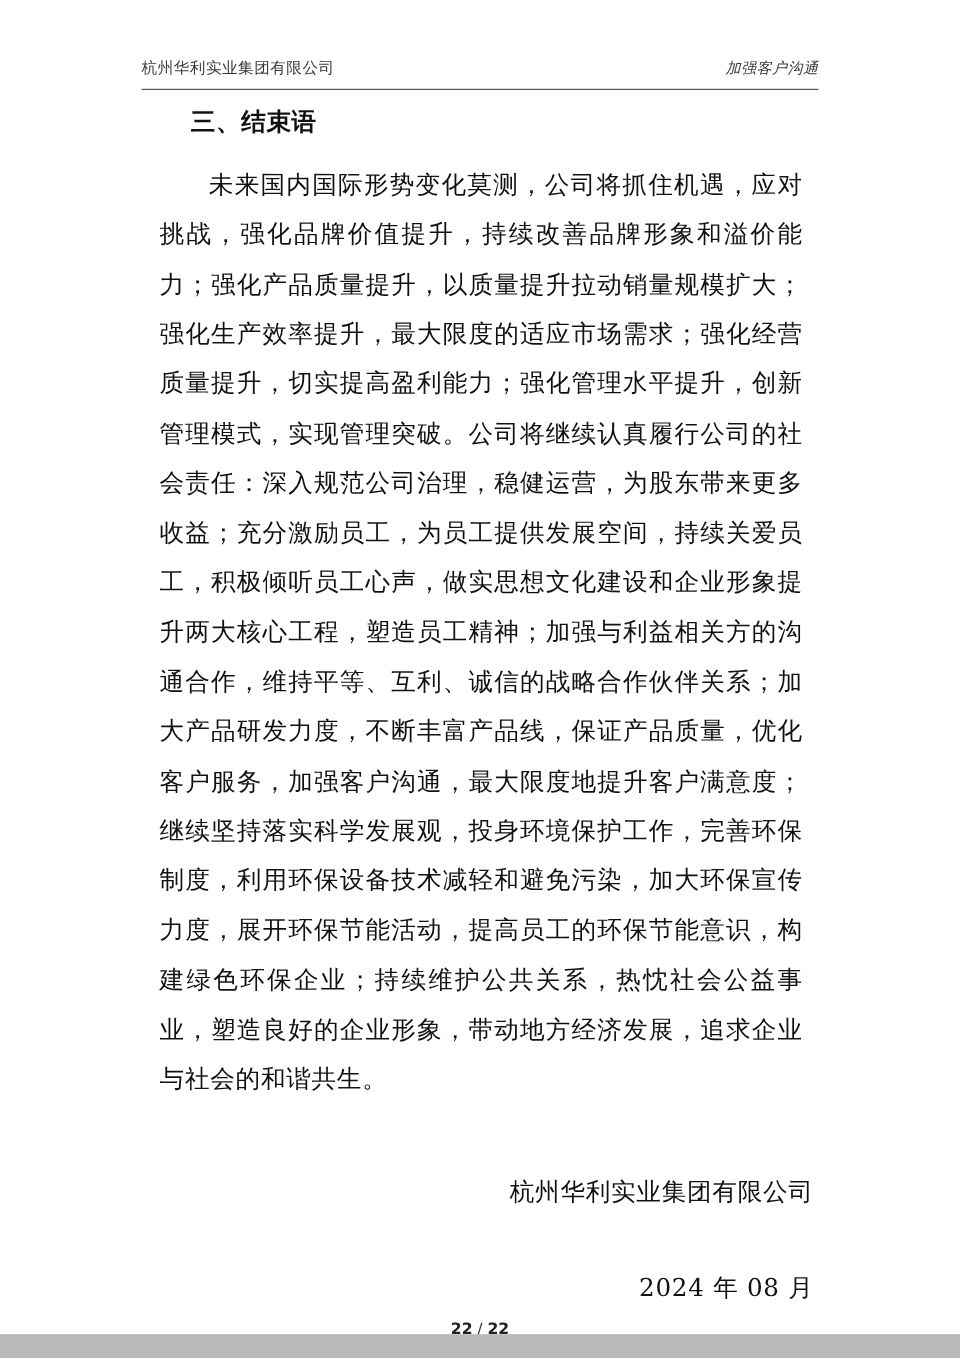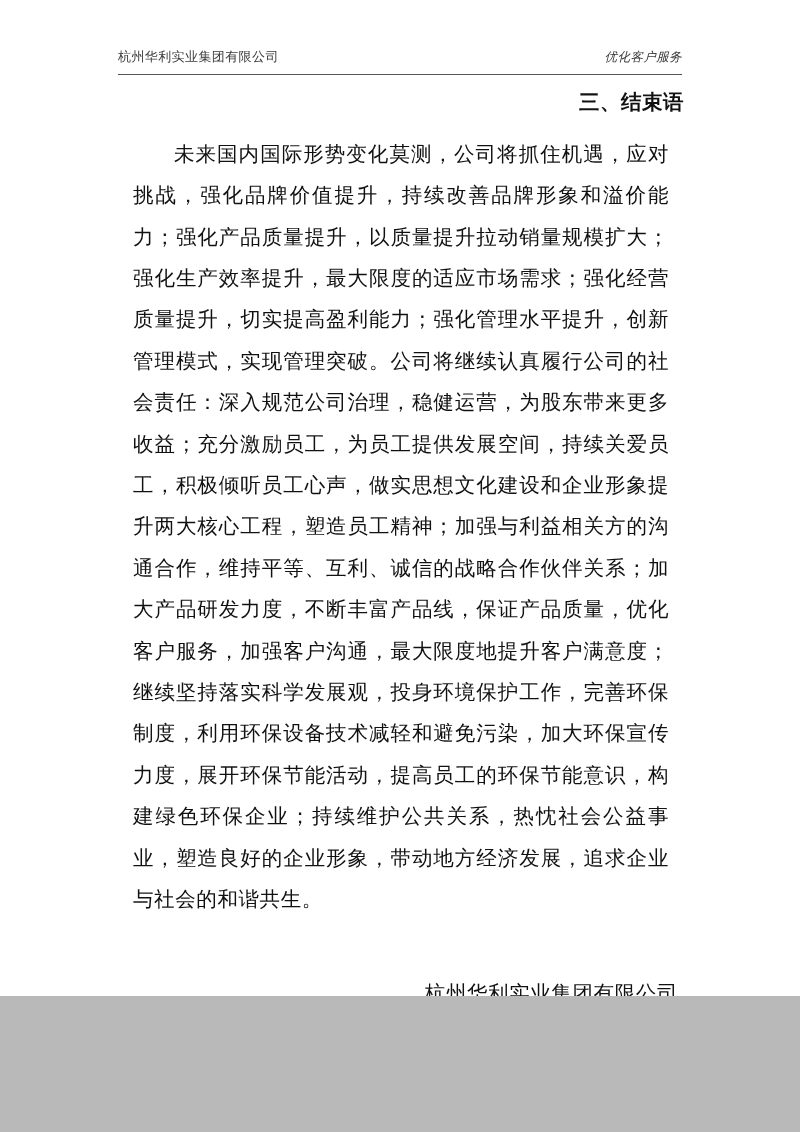--- a/index.html
+++ b/index.html
@@ -6,21 +6,21 @@
     margin: 0;
     padding: 0;
     background: #b9b9b9;
   }
   body {
     font-family: "DejaVu Serif", "Liberation Serif", serif;
   }
   .page {
     position: relative;
     width: 800px;
-    height: 996px;
+    height: 1112px;
     background: #ffffff;
     margin: 0 auto;
     overflow: hidden;
     box-sizing: border-box;
   }
   .page-inner {
     position: absolute;
     left: 0; top: 0;
     width: 800px;
     height: 1132px;
@@ -63,21 +63,20 @@
     width: 566px;
   }
   .section-title {
     font-size: 20.5px;
     color: #111;
     line-height: 1.6;
     text-indent: 2em;
     margin: 0 0 8px 0;
     letter-spacing: 0.5px;
     font-family: Liberation Serif, serif;
-    text-align: right;
   }
   .body-para {
     font-size: 20.5px;
     color: #111;
     line-height: 2.02;
     text-indent: 2em;
     margin: 15px;
     text-align: justify;
     text-align-last: left;
     letter-spacing: 0.6px;
@@ -118,21 +117,21 @@
   }
 </style>
 </head>
 <body>
 
 <div class="page">
   <div class="page-inner">
 
     <div class="doc-header">
       <span class="left">杭州华利实业集团有限公司</span>
-      <span class="right">优化客户服务</span>
+      <span class="right">加强客户沟通</span>
     </div>
     <div class="header-rule"></div>
 
     <div class="content">
       <h2 class="section-title">三、结束语</h2>
 
       <p class="body-para">未来国内国际形势变化莫测，公司将抓住机遇，应对挑战，强化品牌价值提升，持续改善品牌形象和溢价能力；强化产品质量提升，以质量提升拉动销量规模扩大；强化生产效率提升，最大限度的适应市场需求；强化经营质量提升，切实提高盈利能力；强化管理水平提升，创新管理模式，实现管理突破。公司将继续认真履行公司的社会责任：深入规范公司治理，稳健运营，为股东带来更多收益；充分激励员工，为员工提供发展空间，持续关爱员工，积极倾听员工心声，做实思想文化建设和企业形象提升两大核心工程，塑造员工精神；加强与利益相关方的沟通合作，维持平等、互利、诚信的战略合作伙伴关系；加大产品研发力度，不断丰富产品线，保证产品质量，优化客户服务，加强客户沟通，最大限度地提升客户满意度；继续坚持落实科学发展观，投身环境保护工作，完善环保制度，利用环保设备技术减轻和避免污染，加大环保宣传力度，展开环保节能活动，提高员工的环保节能意识，构建绿色环保企业；持续维护公共关系，热忱社会公益事业，塑造良好的企业形象，带动地方经济发展，追求企业与社会的和谐共生。</p>
 
       <div class="signature">杭州华利实业集团有限公司</div>
 

